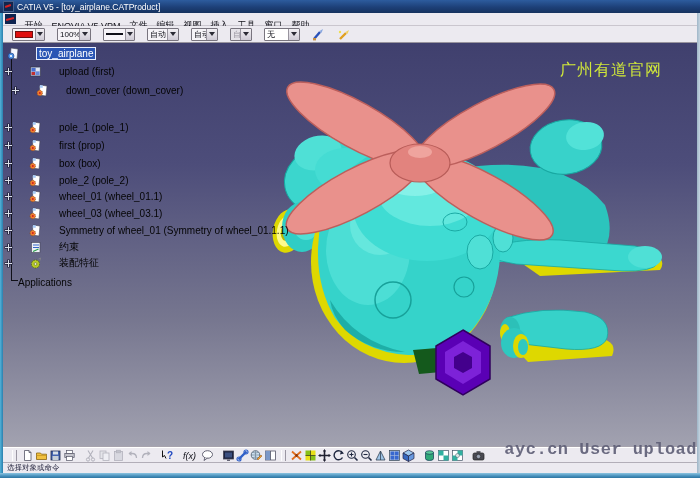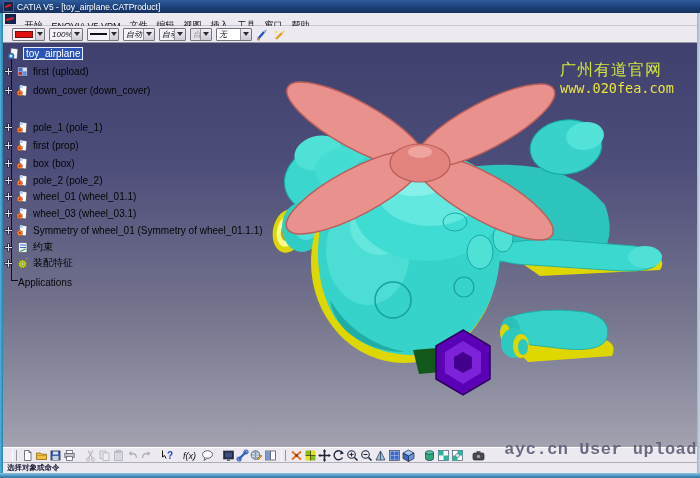--- a/index.html
+++ b/index.html
@@ -19,21 +19,21 @@
   .bottomedge{position:absolute;left:0;top:473px;width:700px;height:5px;
     background:linear-gradient(180deg,#8cc4e0 0%,#4690bc 60%,#2e74a0 100%);}
   
   .menubar{position:absolute;left:3px;top:13px;width:694px;height:13px;background:#eceaf0;
     border-bottom:1px solid #cac6ce;display:flex;align-items:center;box-sizing:border-box;padding-left:2px;}
   .menu-appicon{width:11px;height:10px;background:#0e2450;position:relative;margin-right:4px;flex:0 0 auto;}
   .menu-appicon::after{content:"";position:absolute;left:1px;top:4px;width:8px;height:2px;background:#e02424;transform:rotate(-15deg);}
   .mitem{font-size:9px;color:#101018;padding:0 4.5px;white-space:nowrap;cursor:default;margin-top:13px;}
   
   .gtoolbar{position:absolute;left:3px;top:26px;width:694px;height:17px;background:#eceaf0;
-    border-bottom:1px solid #98949e;display:flex;align-items:center;gap:4px;box-sizing:border-box;padding-left:9px;font-style:italic;}
+    border-bottom:1px solid #98949e;display:flex;align-items:center;gap:12px;box-sizing:border-box;padding-left:9px;}
   .combo{height:13px;background:#f6f4f8;border:1px solid #78747e;border-radius:1px;
     display:flex;align-items:stretch;box-sizing:border-box;}
   .combo .val{flex:1;font-size:8px;color:#101018;display:flex;align-items:center;padding:0 2px;
     white-space:nowrap;overflow:hidden;}
   .combo.disabled{background:#e6e3e9;}
   .combo.disabled .val{color:#9a96a0;}
   .arrowbtn{width:10px;background:linear-gradient(180deg,#f2f0f4,#cfcbd5);border-left:1px solid #98949e;
     display:flex;align-items:center;justify-content:center;}
   .arrowbtn::after{content:"";border:3px solid transparent;border-top:4px solid #2a2a34;margin-top:3px;}
   .swatch{width:20px;margin:2px;background:#e01010;border:1px solid #701010;}
@@ -41,41 +41,41 @@
   .brushicon{width:13px;height:13px;}
   
   .viewport{position:absolute;left:3px;top:43px;width:694px;height:404px;overflow:hidden;
     background:linear-gradient(180deg,#40406e 0%,#4d4d7a 30%,#76768f 68%,#a2a2b0 92%,#abab b6 100%);
     background:linear-gradient(180deg,#40406e 0%,#4d4d7a 30%,#76768f 68%,#a2a2b0 100%);}
   .model{position:absolute;left:0;top:0;width:694px;height:404px;}
   
   .tree{position:absolute;left:0;top:0;width:280px;height:404px;font-size:10px;color:#050505;}
   .trunk{position:absolute;left:8px;top:12px;width:1px;height:225px;background:#101018;}
   .stub{position:absolute;left:8px;top:237px;width:7px;height:1px;background:#101018;}
-  .trow{position:absolute;height:14px;display:flex;align-items:center;gap:3px;white-space:nowrap;}
+  .trow{position:absolute;height:14px;display:flex;align-items:center;gap:16px;white-space:nowrap;}
   .tlabel{padding:0 1px;}
   .tlabel.selected{background:#2a55b4;color:#fff;border:1px solid #e8eefc;padding:0 2px;}
   .exp{width:9px;height:9px;flex:0 0 auto;}
   .ticn{width:13px;height:13px;flex:0 0 auto;}
   
   .wm{position:absolute;left:557px;top:17px;text-align:left;line-height:1.25;}
   .wm .l1{font-size:16px;color:#cfe63a;letter-spacing:1px;}
   .wm .l2{font-size:13.5px;font-family:"DejaVu Sans Mono",monospace;color:#e9e53a;}
   .upload-mark{position:absolute;right:3px;top:440px;font-family:Liberation Mono, monospace;
     font-weight:bold;font-size:17px;color:#5e5e76;opacity:.9;letter-spacing:.5px;z-index:40;}
   
   .btoolbar{position:absolute;left:3px;top:447px;width:694px;height:15px;background:#eceaf0;
     border-top:1px solid #ffffff;box-shadow:0 -1px 0 #a8a4ae;display:flex;align-items:center;
     box-sizing:border-box;padding-left:6px;gap:1px;}
   .ticon{width:13px;height:13px;flex:0 0 auto;}
   .gap{width:6px;flex:0 0 auto;}
   .grab{width:3px;height:11px;border-left:1px solid #fdfdfd;border-right:1px solid #9a96a2;margin:0 3px;flex:0 0 auto;}
   
   .statusbar{position:absolute;left:3px;top:462px;width:694px;height:11px;background:#eceaf0;
-    border-top:1px solid #b2aeb8;box-sizing:border-box;display:flex;align-items:center;padding-left:4px;font-weight:bold;}
+    border-top:1px solid #b2aeb8;box-sizing:border-box;display:flex;align-items:center;padding-left:4px;}
   .statusbar .stxt{font-size:7.5px;color:#20203a;}
 </style>
 </head>
 <body>
 
 <div class="window">
 
   <div class="titlebar">
     <span class="app-mini"></span>
     <span class="ttxt">CATIA V5 - [toy_airplane.CATProduct]</span>
@@ -197,21 +197,20 @@
         <ellipse cx="484" cy="197" rx="78" ry="23" transform="rotate(29 484 197)"></ellipse>
         <ellipse cx="485" cy="126" rx="78" ry="23" transform="rotate(-28 485 126)"></ellipse>
         <ellipse cx="356" cy="192" rx="78" ry="23" transform="rotate(-28 356 192)"></ellipse>
       </g>
       <ellipse cx="420" cy="163" rx="30" ry="19" fill="#e2837e" stroke="#b85c58" stroke-width="1.2"></ellipse>
       <ellipse cx="420" cy="152" rx="12" ry="6" fill="#efa49e"></ellipse>
     </svg>
 
     <div class="wm">
       <div class="l1">广州有道官网</div>
-      <div class="l2">www.020fea.com</div>
     </div>
 
     <div class="tree">
       <div class="trunk"></div>
       <div class="stub"></div>
 
       <div class="trow" style="left:4px;top:3px">
         <svg class="ticn" viewBox="0 0 13 13">
           <path d="M4 1 L11 2 L10 12 L3 11 Z" fill="#f4f6ff" stroke="#445" stroke-width="0.6"></path>
           <circle cx="4" cy="9" r="3" fill="#4a8ce0" stroke="#1c3c80" stroke-width="0.6"></circle>
@@ -225,24 +224,24 @@
             <path d="M4.5 0.5 V8.5 M0.5 4.5 H8.5" stroke="#202038" stroke-width="2.6"></path>
             <path d="M4.5 1 V8 M1 4.5 H8" stroke="#dce0ea" stroke-width="1"></path>
           </svg>
         <svg class="ticn" viewBox="0 0 13 13">
           <rect x="1.5" y="2" width="10" height="9" fill="#b8c4e0" stroke="#334" stroke-width="0.6"></rect>
           <rect x="2.5" y="3" width="4" height="3.5" fill="#4a6ccc"></rect>
           <rect x="7" y="3" width="3.5" height="3" fill="#e0e4f0"></rect>
           <rect x="2.5" y="7" width="3.5" height="3" fill="#c03030"></rect>
           <rect x="6.5" y="6.5" width="4" height="3.5" fill="#6888d8"></rect>
         </svg>
-        <span class="tlabel">first (upload)</span>
-      </div>
-
-      <div class="trow" style="left:1px;top:40px">
+        <span class="tlabel">upload (first)</span>
+      </div>
+
+      <div class="trow" style="left:8px;top:40px">
         <svg class="exp" viewBox="0 0 9 9">
             <path d="M4.5 0.5 V8.5 M0.5 4.5 H8.5" stroke="#202038" stroke-width="2.6"></path>
             <path d="M4.5 1 V8 M1 4.5 H8" stroke="#dce0ea" stroke-width="1"></path>
           </svg>
         <svg class="ticn" viewBox="0 0 13 13">
           <path d="M4 1 L11 2 L10 12 L3 11 Z" fill="#fff" stroke="#445" stroke-width="0.6"></path>
           <path d="M4 1 L7 1.5 L6.5 4 L3.6 3.6 Z" fill="#a8ccf8"></path>
           <circle cx="3.8" cy="9" r="2.7" fill="#f08030" stroke="#90400c" stroke-width="0.7" stroke-dasharray="1 0.8"></circle>
           <circle cx="3.8" cy="9" r="1" fill="#d02020"></circle>
         </svg>

